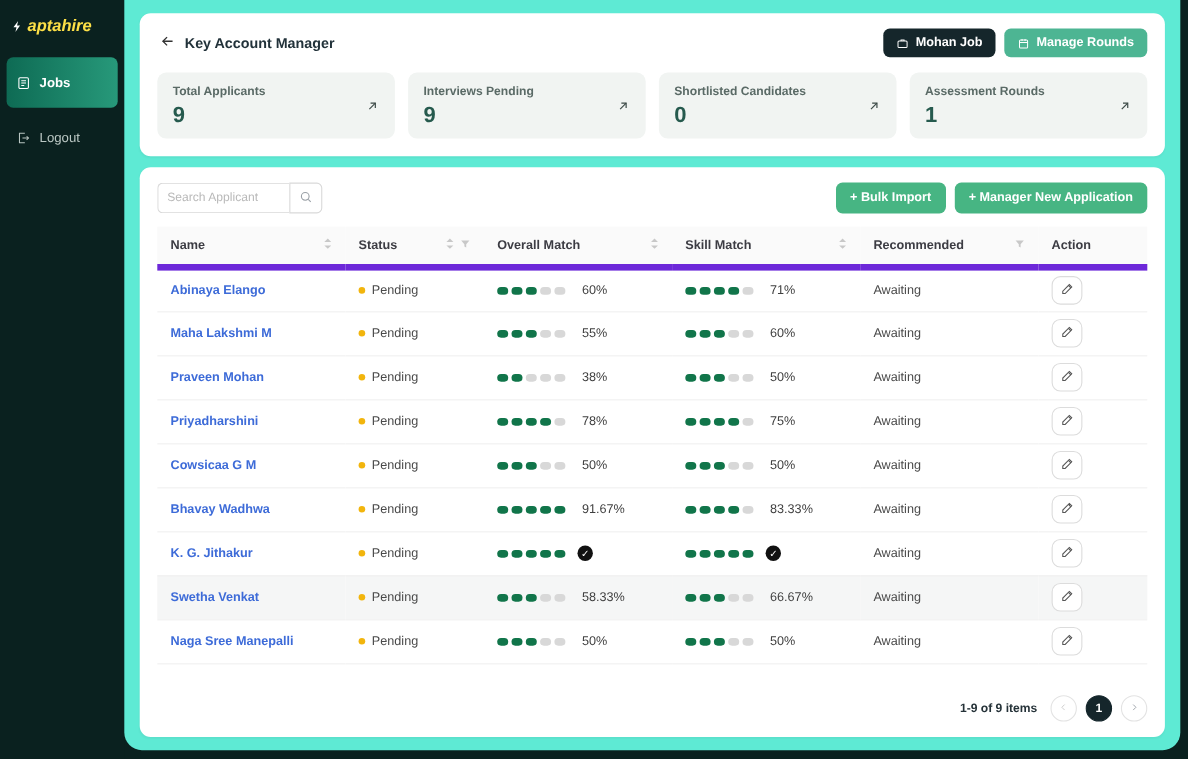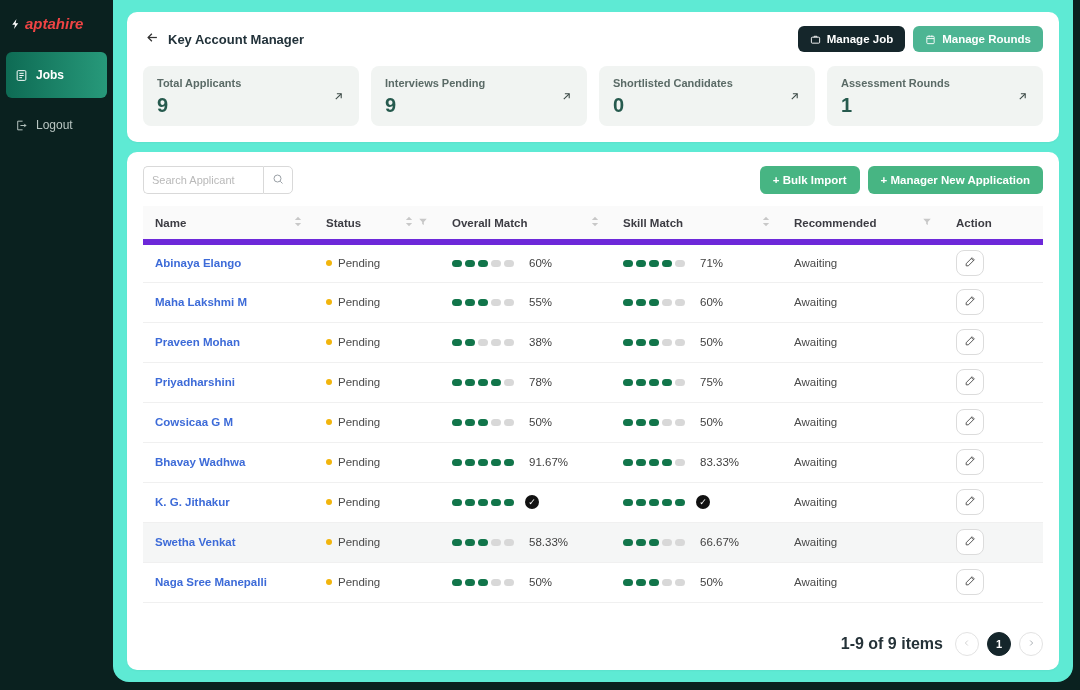--- a/index.html
+++ b/index.html
@@ -5,21 +5,21 @@
   * { box-sizing: border-box; margin: 0; padding: 0; }
   html,body { width:1080px; height:690px; }
   body {
     position: relative;
     background: #0a211f;
     font-family: "Liberation Sans", sans-serif;
     overflow: hidden;
   }
   
   .sidebar { position:absolute; left:0; top:0; bottom:0; width:113px; background:#0a211f; }
-  .logo { display:flex; align-items:center; gap:3px; padding:15px 10px 16px; font-style:italic; font-weight:700; font-size:15px; color:#ef4444; }
+  .logo { display:flex; align-items:center; gap:3px; padding:15px 10px 16px; font-style:italic; font-weight:700; font-size:15px; color:#fde047; }
   .side-item { display:flex; align-items:center; gap:8px; font-size:12px; padding:16px 9px; margin:4px 6px; border-radius:6px; color:#b9c6c2; cursor:pointer; }
   .side-item.active { background:linear-gradient(90deg,#0e6b54,#27997a); color:#fff; font-weight:700; }
   .s-ic { display:flex; align-items:center; }
   
   .main { position:absolute; left:113px; top:0; right:7px; bottom:8px; background:#5eead4; border-radius:0 0 16px 16px; padding:12px 14px; display:flex; flex-direction:column; overflow:hidden; }
   .card { background:#fff; border-radius:10px; box-shadow:0 1px 2px rgba(0,0,0,.04); }
   .card1 { padding:14px 16px 16px; margin-bottom:10px; }
   .card2 { flex:1; padding:14px 16px; display:flex; flex-direction:column; overflow:hidden; }
   
   .header-row { display:flex; align-items:center; }
@@ -54,21 +54,21 @@
   .st-wrap { display:flex; align-items:center; }
   .st-dot { width:6px; height:6px; border-radius:50%; background:#f2b50d; display:inline-block; margin-right:6px; flex:none; }
   .dots { display:flex; align-items:center; gap:3px; }
   .dot { width:10px; height:7px; border-radius:4px; background:#d8d8d8; flex:none; }
   .dot.f { background:#11754a; }
   .pct { margin-left:12px; color:#3f3f3f; }
   .chk { margin-left:8px; width:14px; height:14px; border-radius:50%; background:#111; color:#fff; font-size:9px; display:flex; align-items:center; justify-content:center; flex:none; }
   .edit-btn { width:28px; height:26px; border:1px solid #dcdcdc; border-radius:8px; background:#fff; display:flex; align-items:center; justify-content:center; cursor:pointer; }
   
   .pag { margin-top:auto; display:flex; align-items:center; justify-content:flex-end; gap:8px; padding-top:16px; }
-  .pag-summary { font-size:16px; font-weight:700; color:#253238; margin-right:4px; }
+  .pag-summary { font-size:11px; font-weight:700; color:#253238; margin-right:4px; }
   .pg-btn { width:24px; height:24px; border-radius:50%; border:1px solid #e3e3e3; background:#fff; display:flex; align-items:center; justify-content:center; cursor:pointer; font-size:11px; color:#9aa0a6; }
   .pg-btn.active { background:#15262b; color:#fff; border:1px solid #15262b; font-weight:700; }
 </style>
 </head>
 <body>
 
 <div class="sidebar">
   <div class="logo">
     <span class="s-ic">
       <svg width="12" height="14" viewBox="0 0 24 24" fill="#ffffff">
@@ -114,21 +114,21 @@
       </button>
       <span class="title">Key Account Manager</span>
       <div class="hdr-btns">
         <button class="hbtn btn-dark">
           <span class="s-ic">
             <svg width="11" height="11" viewBox="0 0 24 24" fill="none" stroke="#fff" stroke-width="2">
                 <rect x="3" y="7" width="18" height="13" rx="2"></rect>
                 <path d="M9 7V5h6v2"></path>
               </svg>
           </span>
-          <span>Manage Job</span>
+          <span>Mohan Job</span>
         </button>
         <button class="hbtn btn-teal">
           <span class="s-ic">
             <svg width="11" height="11" viewBox="0 0 24 24" fill="none" stroke="#fff" stroke-width="2">
                 <rect x="4" y="5" width="16" height="16" rx="2"></rect>
                 <path d="M4 10h16M9 3v4M15 3v4"></path>
               </svg>
           </span>
           <span>Manage Rounds</span>
         </button>

